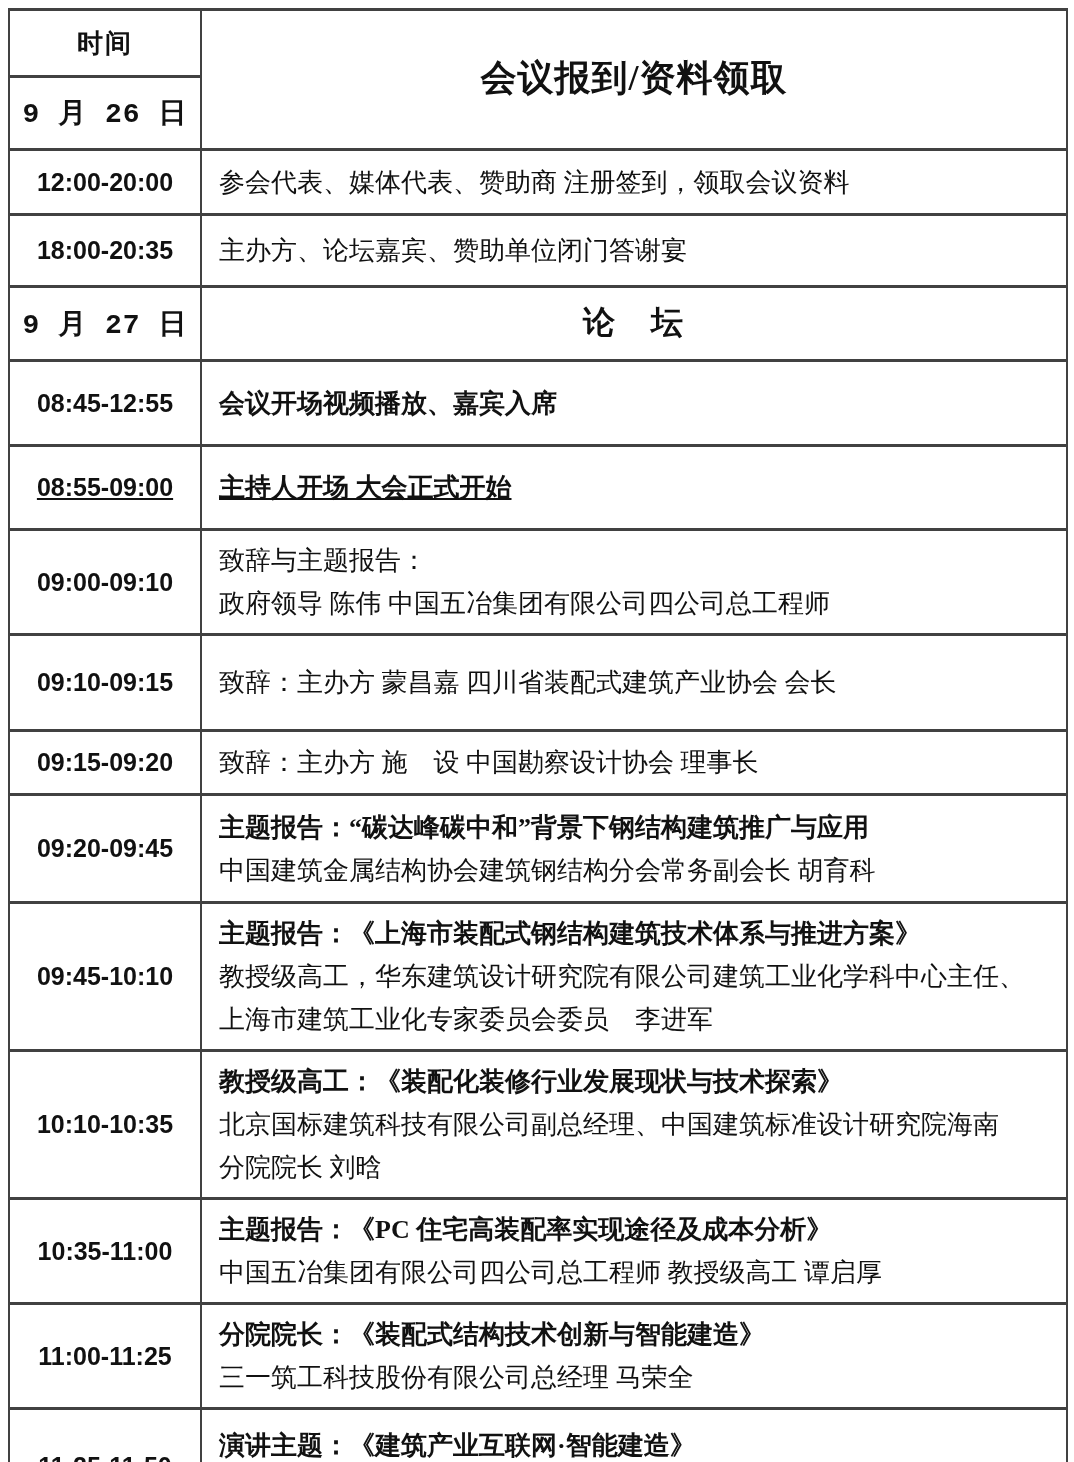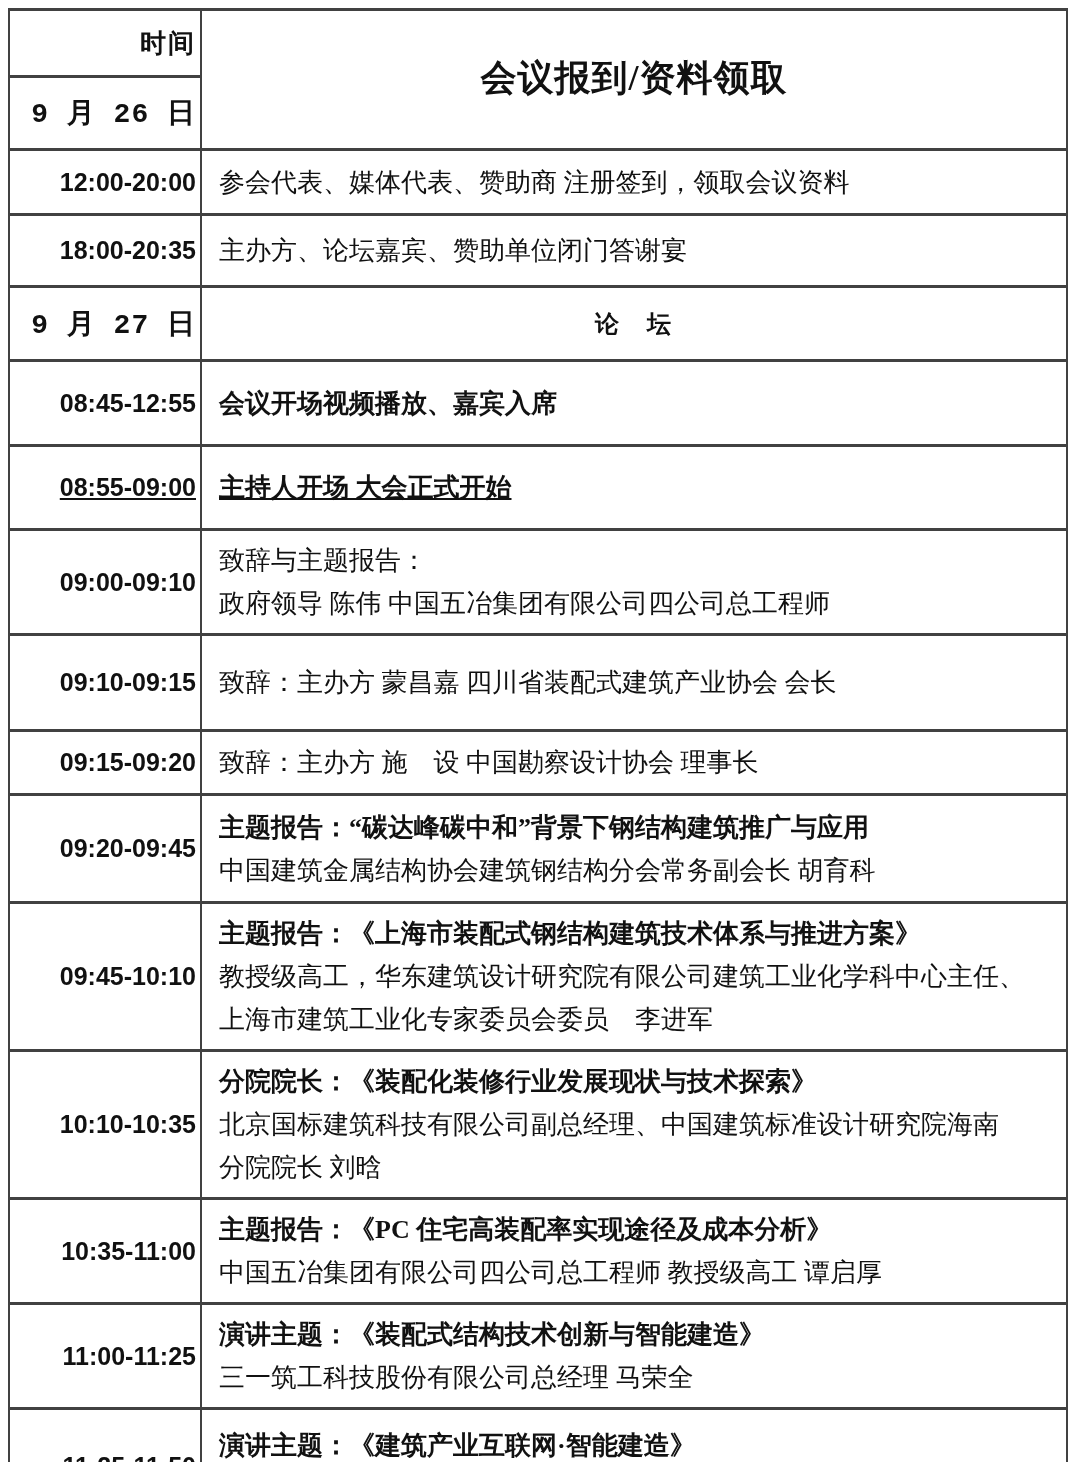--- a/index.html
+++ b/index.html
@@ -42,21 +42,21 @@
   tr:nth-child(9)  { height: 96px; }
   tr:nth-child(10) { height: 64px; }
   tr:nth-child(11) { height: 108px; }
   tr:nth-child(12) { height: 127px; }
   tr:nth-child(13) { height: 133px; }
   tr:nth-child(14) { height: 102px; }
   tr:nth-child(15) { height: 96px; }
   tr:nth-child(16) { height: 116px; }
 
   td.time-cell {
-    text-align: right;
+    text-align: center;
     font-family: "Liberation Sans", "DejaVu Sans", sans-serif;
     font-weight: bold;
     font-size: 25px;
     letter-spacing: 0px;
     padding: 0 4px;
   }
   td.time-cell.date-cell {
     font-family: Liberation Mono, monospace;
     font-size: 28px;
     letter-spacing: 1px;
@@ -72,21 +72,21 @@
     text-align: center;
     padding: 0;
   }
   .merged-title {
     font-weight: bold;
     font-size: 36px;
     letter-spacing: 1px;
   }
   .section-title {
     font-weight: bold;
-    font-size: 24px;
+    font-size: 32px;
     letter-spacing: 2px;
   }
   .time-header-label {
     font-weight: bold;
     font-size: 26px;
     letter-spacing: 2px;
   }
 </style>
 </head>
 <body>
@@ -166,36 +166,36 @@
         <td class="time-cell">09:45-10:10</td>
         <td class="content-cell">
           <div class="line bold">主题报告：《上海市装配式钢结构建筑技术体系与推进方案》</div>
           <div class="line">教授级高工，华东建筑设计研究院有限公司建筑工业化学科中心主任、</div>
           <div class="line">上海市建筑工业化专家委员会委员　李进军</div>
         </td>
       </tr>
       <tr>
         <td class="time-cell">10:10-10:35</td>
         <td class="content-cell">
-          <div class="line bold">分院院长：《装配化装修行业发展现状与技术探索》</div>
+          <div class="line bold">教授级高工：《装配化装修行业发展现状与技术探索》</div>
           <div class="line">北京国标建筑科技有限公司副总经理、中国建筑标准设计研究院海南</div>
           <div class="line">分院院长 刘晗</div>
         </td>
       </tr>
       <tr>
         <td class="time-cell">10:35-11:00</td>
         <td class="content-cell">
           <div class="line bold">主题报告：《PC 住宅高装配率实现途径及成本分析》</div>
           <div class="line">中国五冶集团有限公司四公司总工程师 教授级高工 谭启厚</div>
         </td>
       </tr>
       <tr>
         <td class="time-cell">11:00-11:25</td>
         <td class="content-cell">
-          <div class="line bold">演讲主题：《装配式结构技术创新与智能建造》</div>
+          <div class="line bold">分院院长：《装配式结构技术创新与智能建造》</div>
           <div class="line">三一筑工科技股份有限公司总经理 马荣全</div>
         </td>
       </tr>
       <tr>
         <td class="time-cell">11:25-11:50</td>
         <td class="content-cell">
           <div class="line bold">演讲主题：《建筑产业互联网·智能建造》</div>
           <div class="line">北京建谊投资发展(集团)有限公司 董事长 张鸣</div>
         </td>
       </tr>

